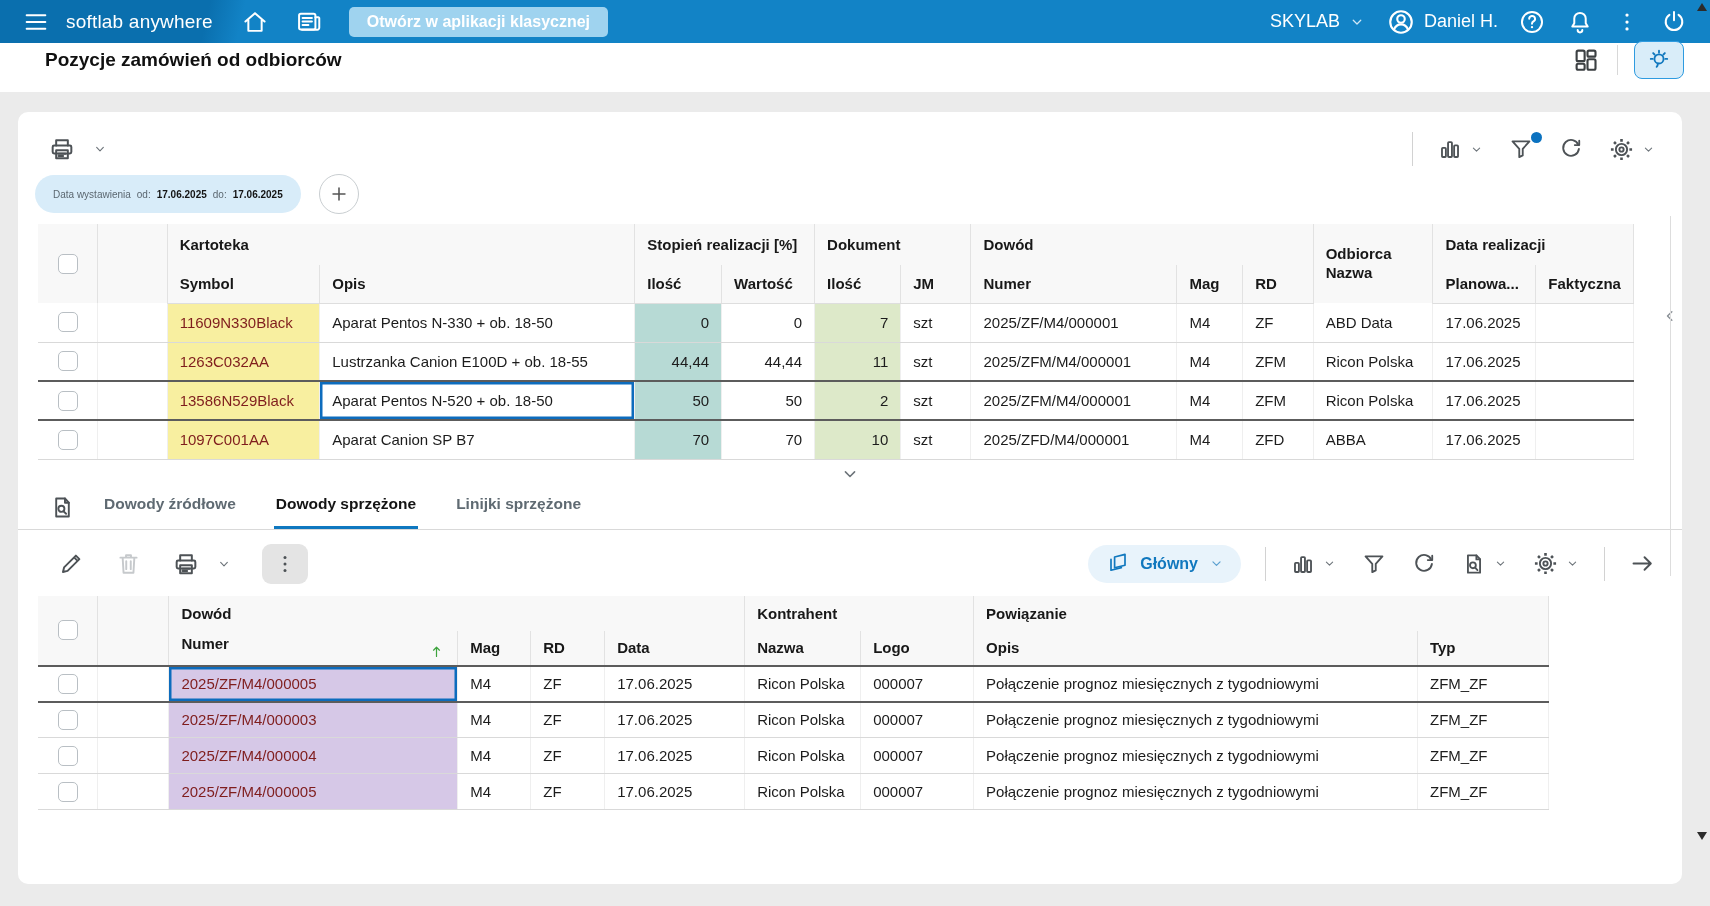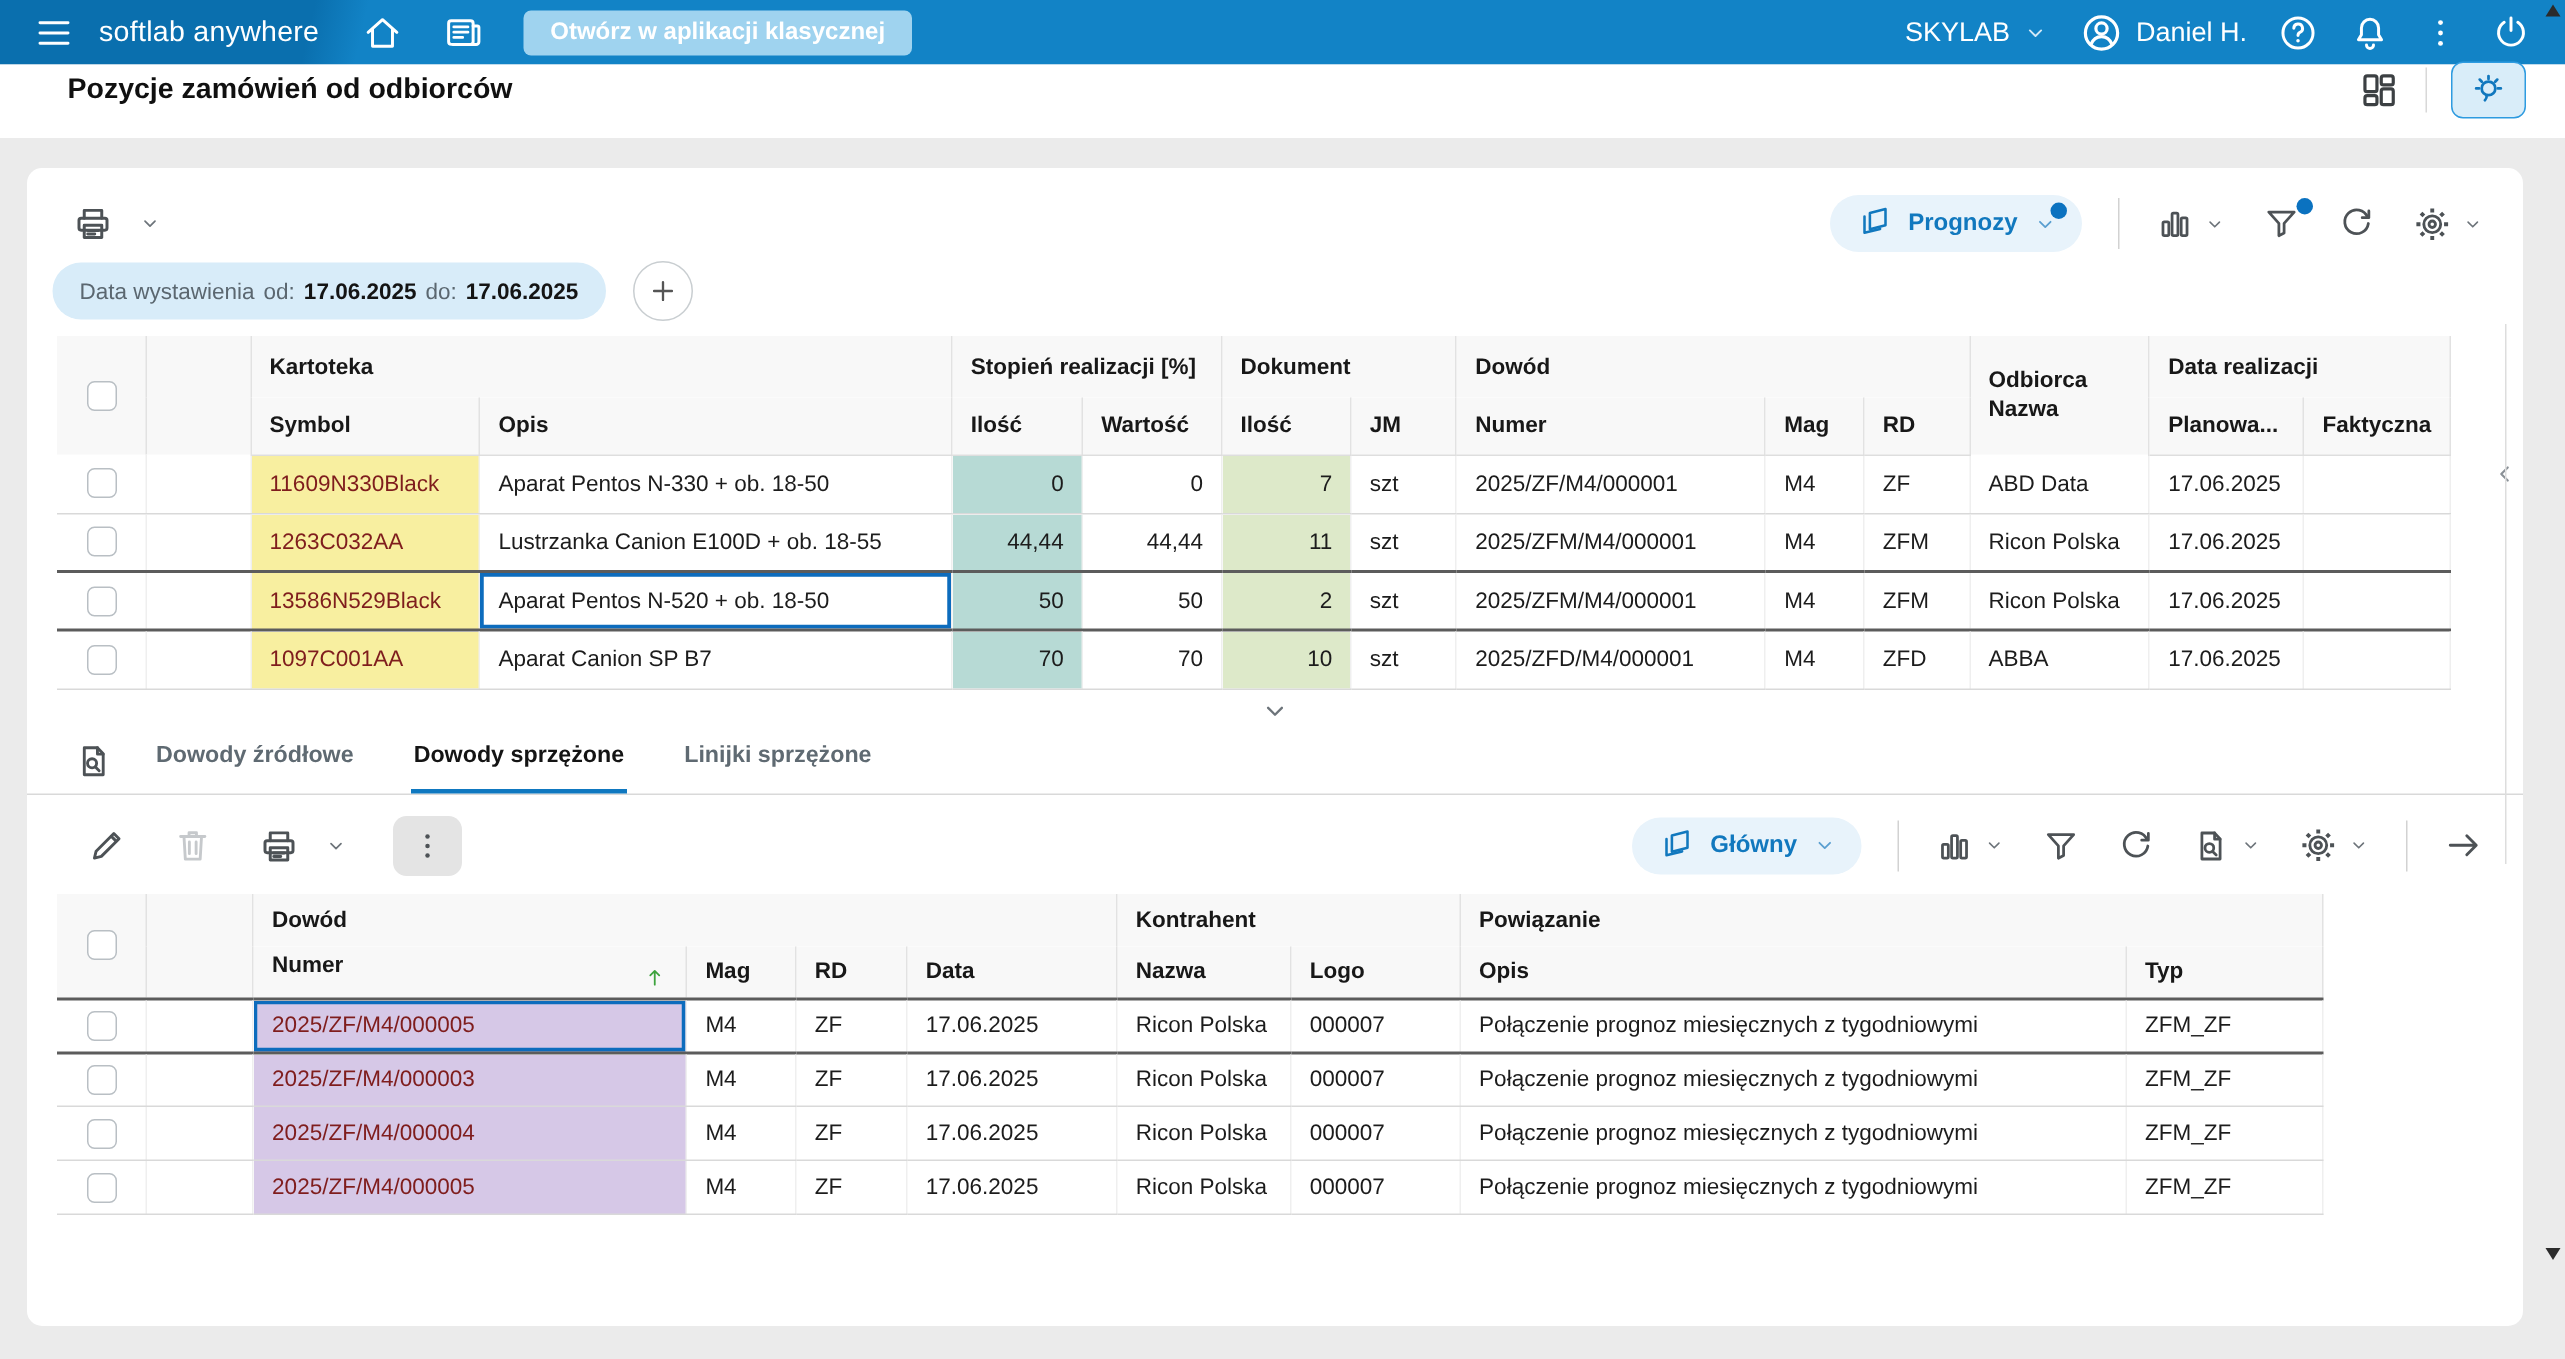--- a/index.html
+++ b/index.html
@@ -35,21 +35,21 @@
   .tool.disabled { color:#c6c9cc; cursor:default; }
   .chev-sm { color:#6d747a; }
   .dot-badge { position:absolute; top:-4px; right:-8px; width:11px; height:11px; border-radius:50%; background:#0b72c0; }
   .dot-badge.on-chev { top:-6px; right:-6px; }
   .view-btn { display:flex; align-items:center; gap:10px; background:#e8f3fb; border:none; border-radius:19px; height:38px; padding:0 16px 0 18px; color:#1178be; font-size:16px; font-weight:700; cursor:pointer; position:relative; }
   .view-btn .chev-sm { color:#5a9fd0; }
   .tb-div { width:1px; height:34px; background:#d2d2d2; }
 
   
   .chips-row { display:flex; align-items:center; gap:12px; padding:6px 0 0 17px; height:46px; }
-  .chip { display:flex; align-items:center; gap:6px; background:#d8ecf9; border-radius:19px; height:38px; padding:0 18px; font-size:15px; white-space:nowrap; }
+  .chip { display:flex; align-items:center; gap:6px; background:#d8ecf9; border-radius:19px; height:38px; padding:0 18px; font-size:10px; white-space:nowrap; }
   .chip .lbl { color:#5b6770; }
   .chip .val { color:#141414; font-weight:700; }
   .chip .clear-ic { margin-left:8px; color:#748089; }
   .add-filter { width:40px; height:40px; border-radius:50%; border:1px solid #c9ced1; background:#fff; color:#555; display:flex; align-items:center; justify-content:center; cursor:pointer; margin-left:6px; }
 
   
   table { border-collapse:collapse; table-layout:fixed; font-size:15px; }
   .tbl-wrap-upper { margin:10px 0 0 20px; width:1596px; overflow:hidden; }
   .tbl-wrap-lower { margin:8px 0 0 20px; width:1511px; }
   th { font-weight:700; text-align:left; background:#f8f8f8; color:#181818; padding:0 12px; border-right:1px solid #e2e2e2; border-bottom:1px solid #dedede; white-space:nowrap; overflow:hidden; }
@@ -286,32 +286,20 @@
     <div class="toolbar toolbar-top">
       <button class="tool">
         <svg class="ic" width="28" height="28" viewBox="0 0 24 24">
             <use href="#i-print"></use>
           </svg>
         <svg class="ic chev-sm" width="16" height="16" viewBox="0 0 24 24" style="margin-left:10px">
             <use href="#i-chev-down"></use>
           </svg>
       </button>
       <div class="toolbar-right">
-        <button class="view-btn">
-          <svg class="ic" width="24" height="24" viewBox="0 0 24 24">
-              <use href="#i-pages"></use>
-            </svg>
-          <span>Prognozy</span>
-          <span style="position:relative;display:flex">
-            <svg class="ic chev-sm" width="17" height="17" viewBox="0 0 24 24">
-                <use href="#i-chev-down"></use>
-              </svg>
-            <span class="dot-badge on-chev"></span>
-          </span>
-        </button>
         <div class="tb-div"></div>
         <button class="tool">
           <svg class="ic" width="26" height="26" viewBox="0 0 24 24">
               <use href="#i-chart"></use>
             </svg>
           <svg class="ic chev-sm" width="15" height="15" viewBox="0 0 24 24">
               <use href="#i-chev-down"></use>
             </svg>
         </button>
         <button class="tool">

